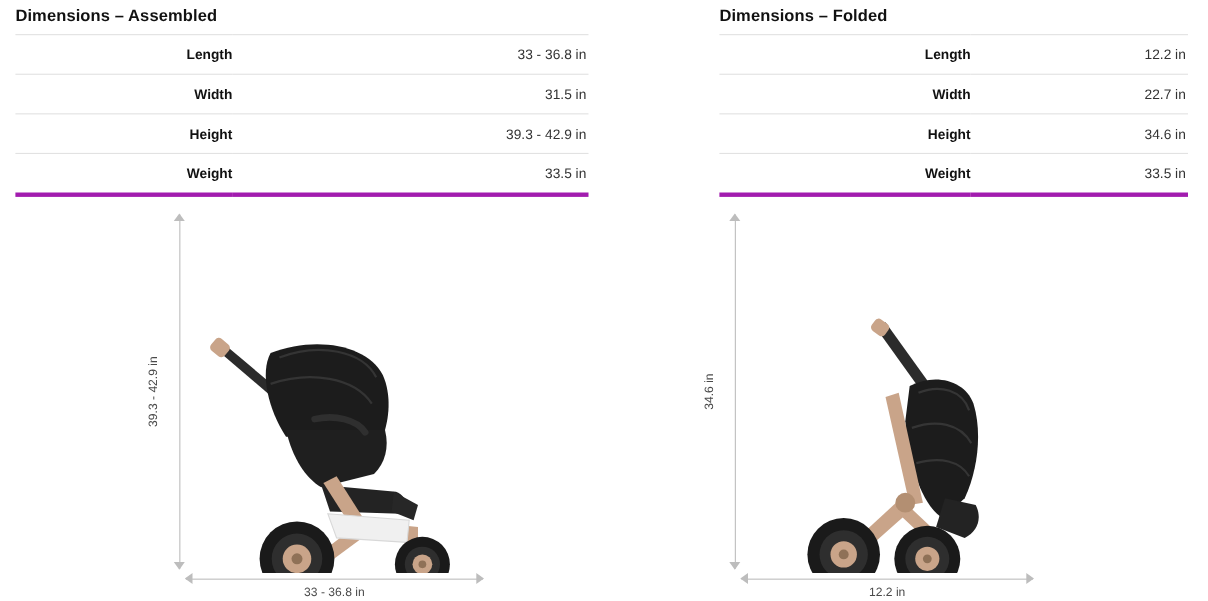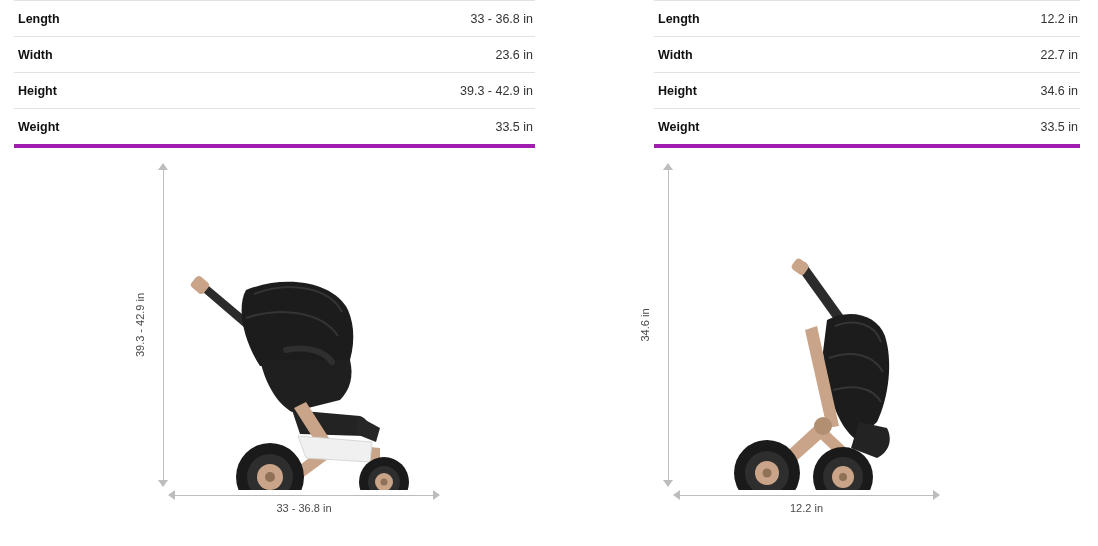--- a/index.html
+++ b/index.html
@@ -54,21 +54,21 @@
     border-top: 1px solid #e2e2e2;
   }
   .spec-row:last-child {
     border-bottom: 4px solid #a21caf;
   }
   .spec-label {
     font-size: 12.5px;
     font-weight: bold;
     color: #111111;
     padding: 11px 0 10px 4px;
-    text-align: left;
+    text-align: right;
     white-space: nowrap;
   }
   .spec-value {
     font-size: 12.5px;
     font-weight: normal;
     color: #333333;
     padding: 11px 2px 10px 0;
     text-align: right;
     white-space: nowrap;
   }
@@ -164,30 +164,31 @@
   .panel.right .stroller-wrap { left: 55px; width: 250px; height: 300px; }
   svg.stroller { display: block; width: 100%; height: 100%; }
 </style>
 </head>
 <body>
 
 <div class="page">
 
   <section class="panel left">
     <div class="panel-inner">
+      <div class="panel-title">Dimensions – Assembled</div>
 
       <table class="spec-table">
         <tbody>
           <tr class="spec-row">
             <td class="spec-label">Length</td>
             <td class="spec-value">33 - 36.8 in</td>
           </tr>
           <tr class="spec-row">
             <td class="spec-label">Width</td>
-            <td class="spec-value">23.6 in</td>
+            <td class="spec-value">31.5 in</td>
           </tr>
           <tr class="spec-row">
             <td class="spec-label">Height</td>
             <td class="spec-value">39.3 - 42.9 in</td>
           </tr>
           <tr class="spec-row">
             <td class="spec-label">Weight</td>
             <td class="spec-value">33.5 in</td>
           </tr>
         </tbody>
@@ -244,20 +245,21 @@
           <div class="arrow-right"></div>
           <div class="dim-h-label">33 - 36.8 in</div>
         </div>
 
       </div>
     </div>
   </section>
 
   <section class="panel right">
     <div class="panel-inner">
+      <div class="panel-title">Dimensions – Folded</div>
 
       <table class="spec-table">
         <tbody>
           <tr class="spec-row">
             <td class="spec-label">Length</td>
             <td class="spec-value">12.2 in</td>
           </tr>
           <tr class="spec-row">
             <td class="spec-label">Width</td>
             <td class="spec-value">22.7 in</td>

